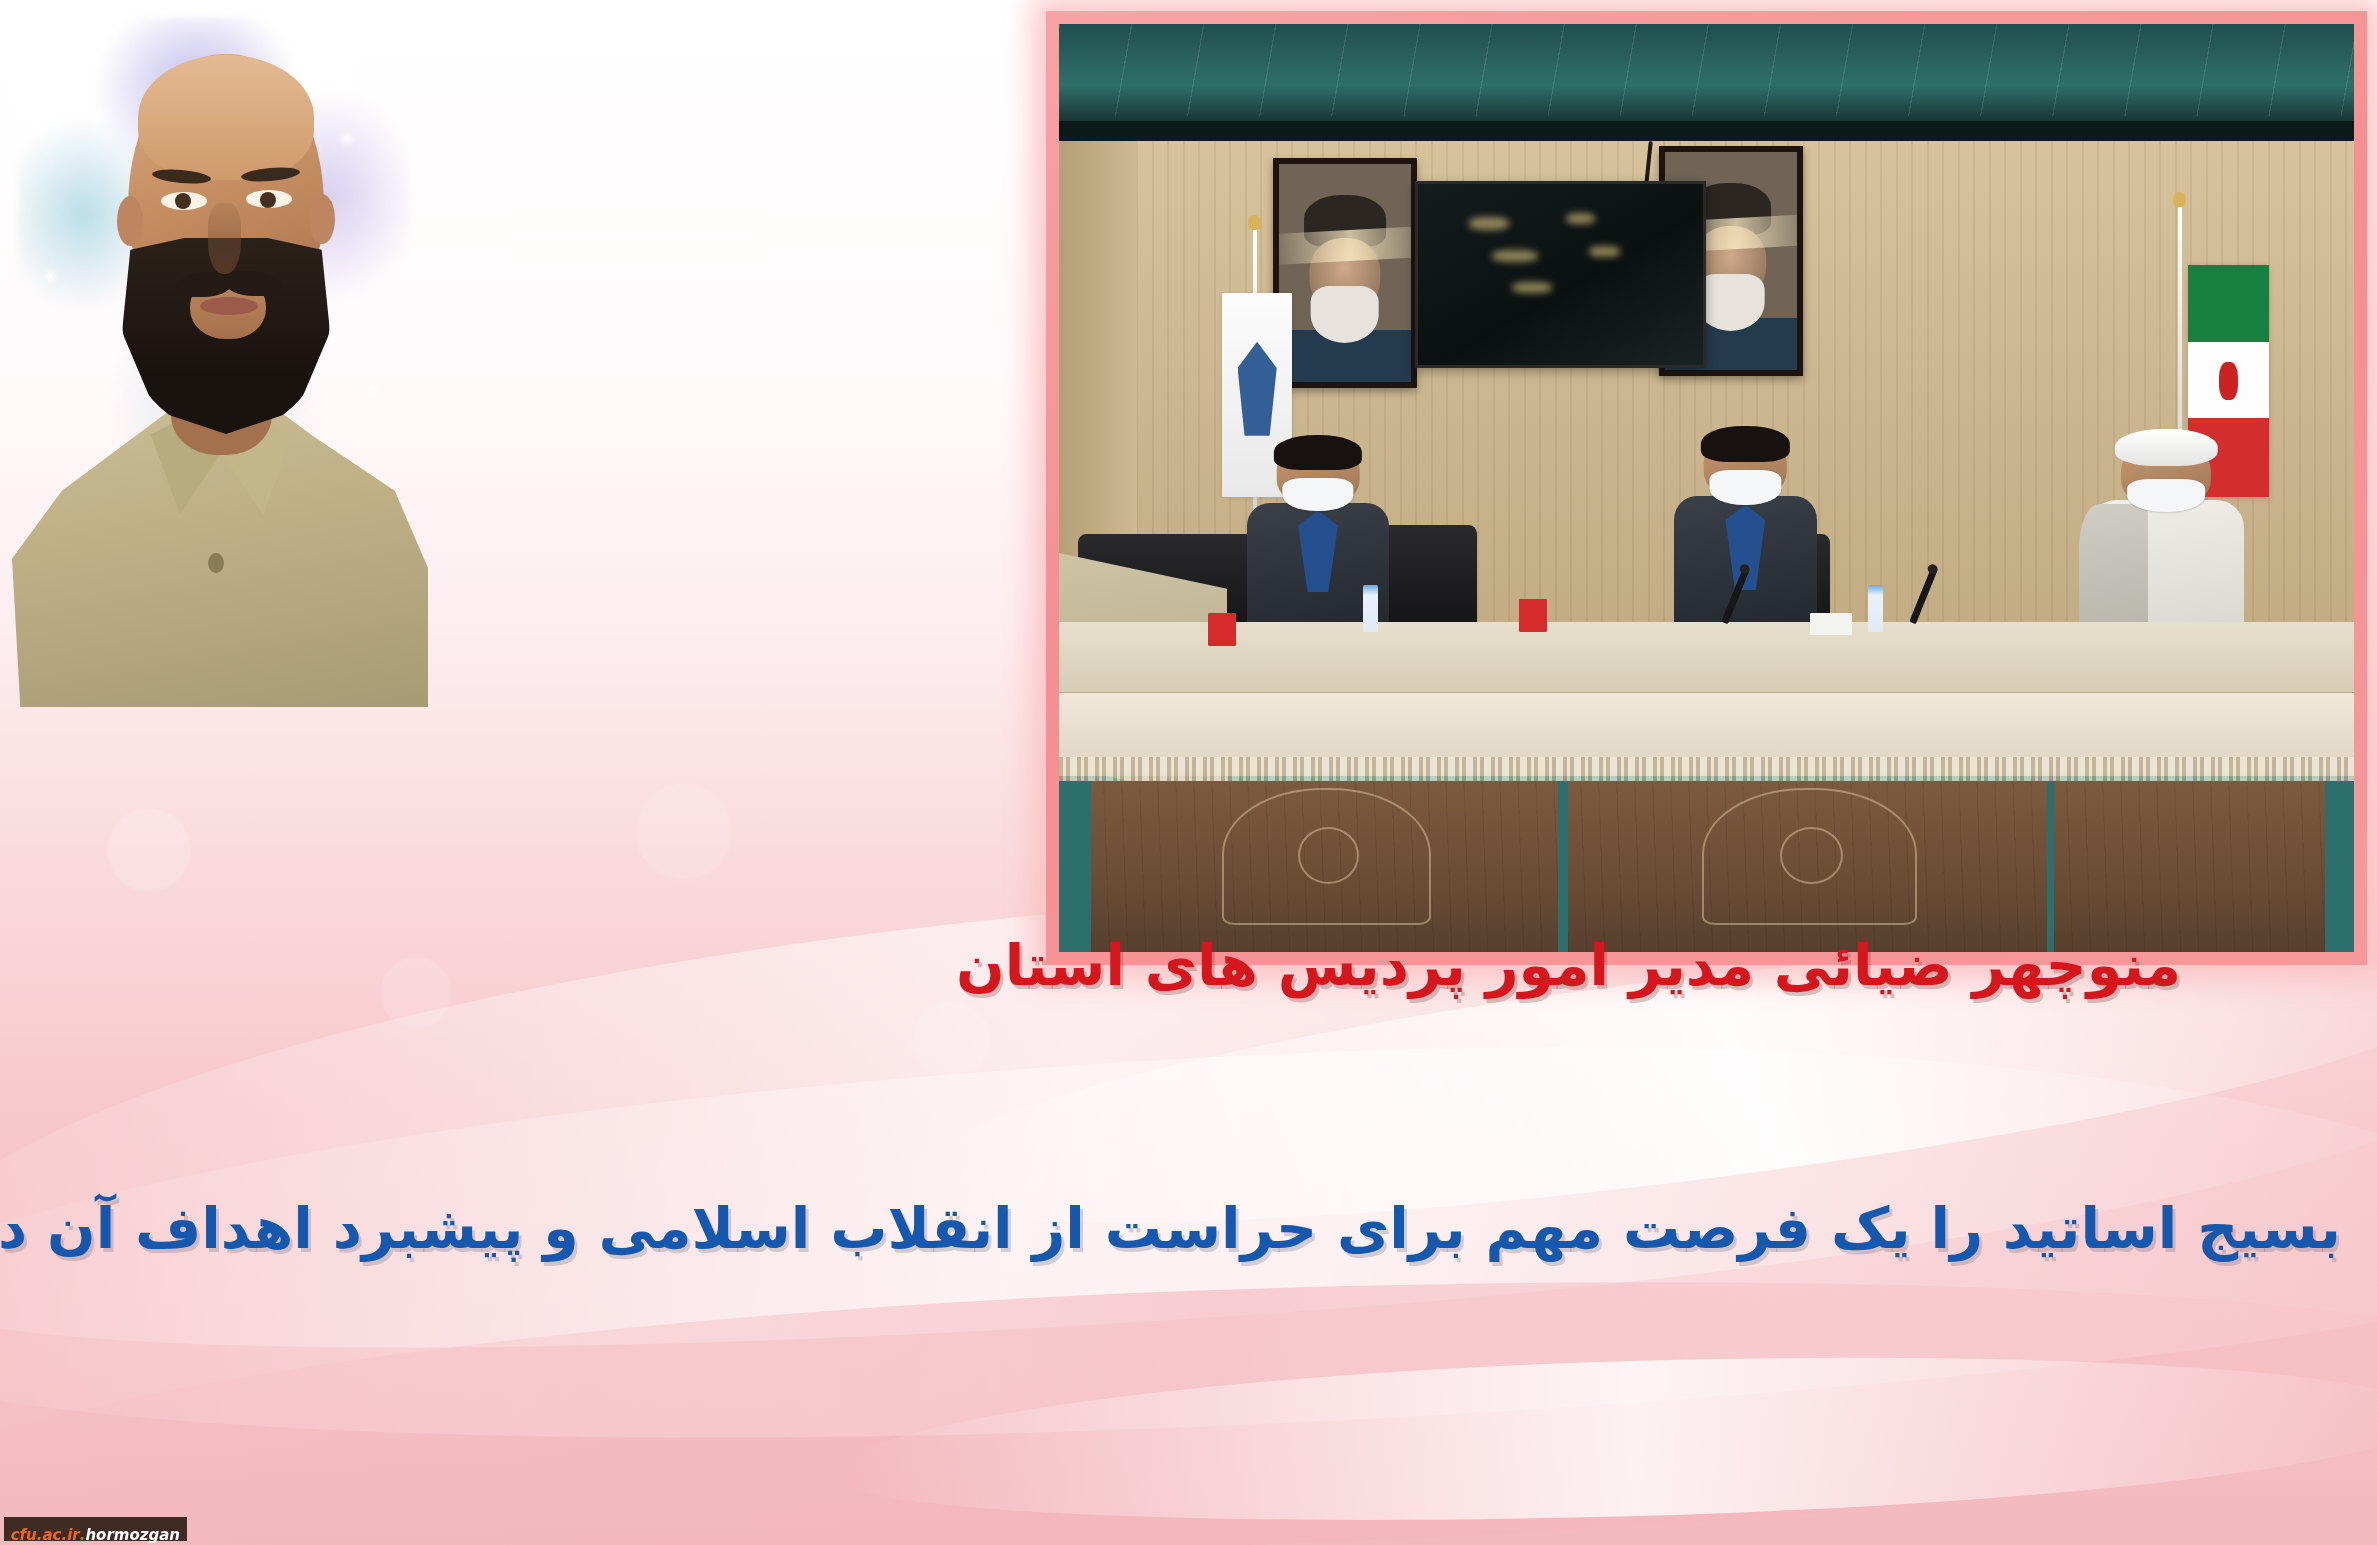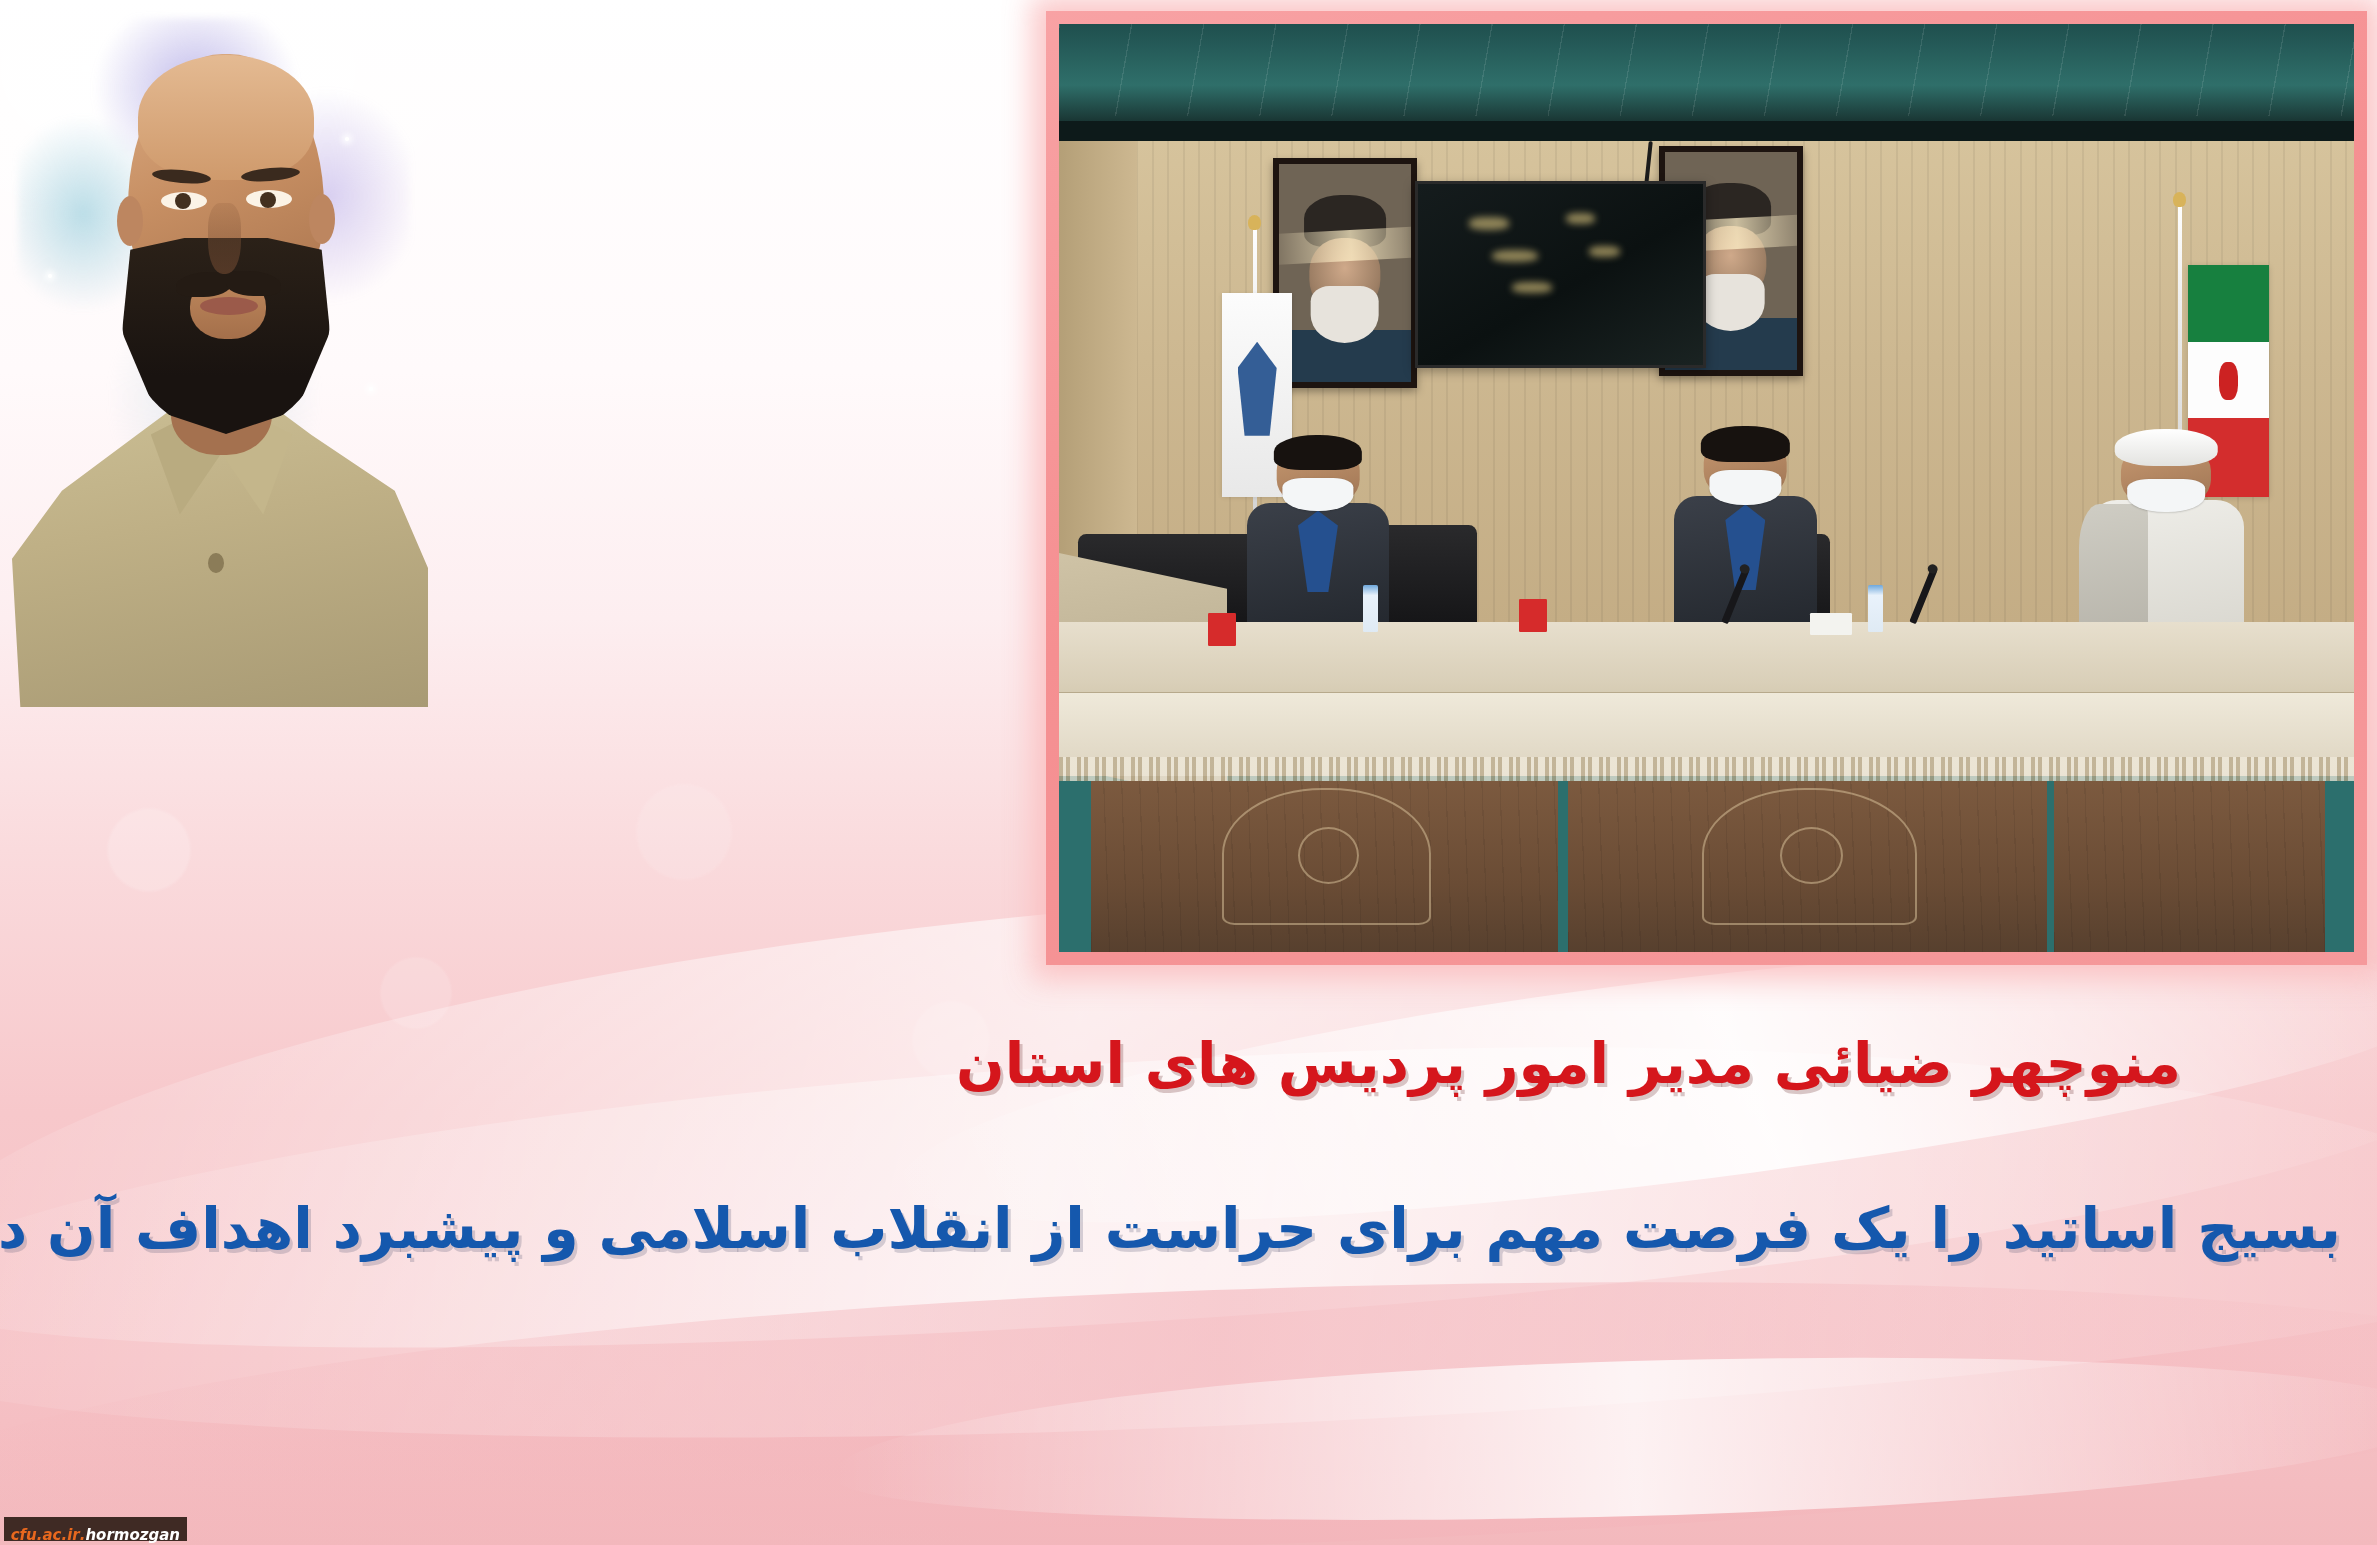--- a/index.html
+++ b/index.html
@@ -201,21 +201,21 @@
     background:linear-gradient(170deg,#cfcdc4,#b5b2a8);border-radius:30% 8% 0 0;}
 
   .ph-bottle{position:absolute;width:1.1%;height:5%;
     background:linear-gradient(180deg,#6fa8dc 0%,#e9f2fb 22%,#dfeaf4 100%);border-radius:1.8px 1.8px 1.2px 1.2px;}
   .ph-mic{position:absolute;width:.55%;height:6.2%;background:#17171a;transform:rotate(22deg);border-radius:1.8px;}
   .ph-micball{position:absolute;top:-4.2px;left:-3px;width:9.5px;height:9.5px;background:#222;border-radius:50%;}
   .ph-redcard{position:absolute;width:2.2%;height:3.6%;background:#d62b2b;border-radius:1.2px;}
   .ph-paper{position:absolute;width:3.2%;height:2.4%;background:#f3f3ef;border-radius:1.2px;}
 
   
-  .cap1{position:absolute;right:196px;top:1030px;width:1961px;text-align:right;direction:rtl;
+  .cap1{position:absolute;right:196px;top:932px;width:1961px;text-align:right;direction:rtl;
     font-size:57px;font-weight:bold;color:#d5161c;white-space:nowrap;
     text-shadow:3px 3.6px 0 rgba(120,60,60,.28);}
   .cap2{position:absolute;right:36px;top:1195px;width:2306px;text-align:right;direction:rtl;
     font-size:57px;font-weight:bold;color:#1558ad;white-space:nowrap;
     text-shadow:3px 3.6px 0 rgba(90,90,120,.25);}
 
   .footer{position:absolute;right:107px;top:1459px;direction:rtl;white-space:nowrap;
     font-size:31px;font-weight:bold;color:#ffffff;
     -webkit-text-stroke:4.2px #4a4442;paint-order:stroke fill;
     text-shadow:0 1.2px 2.4px rgba(0,0,0,.25);}

